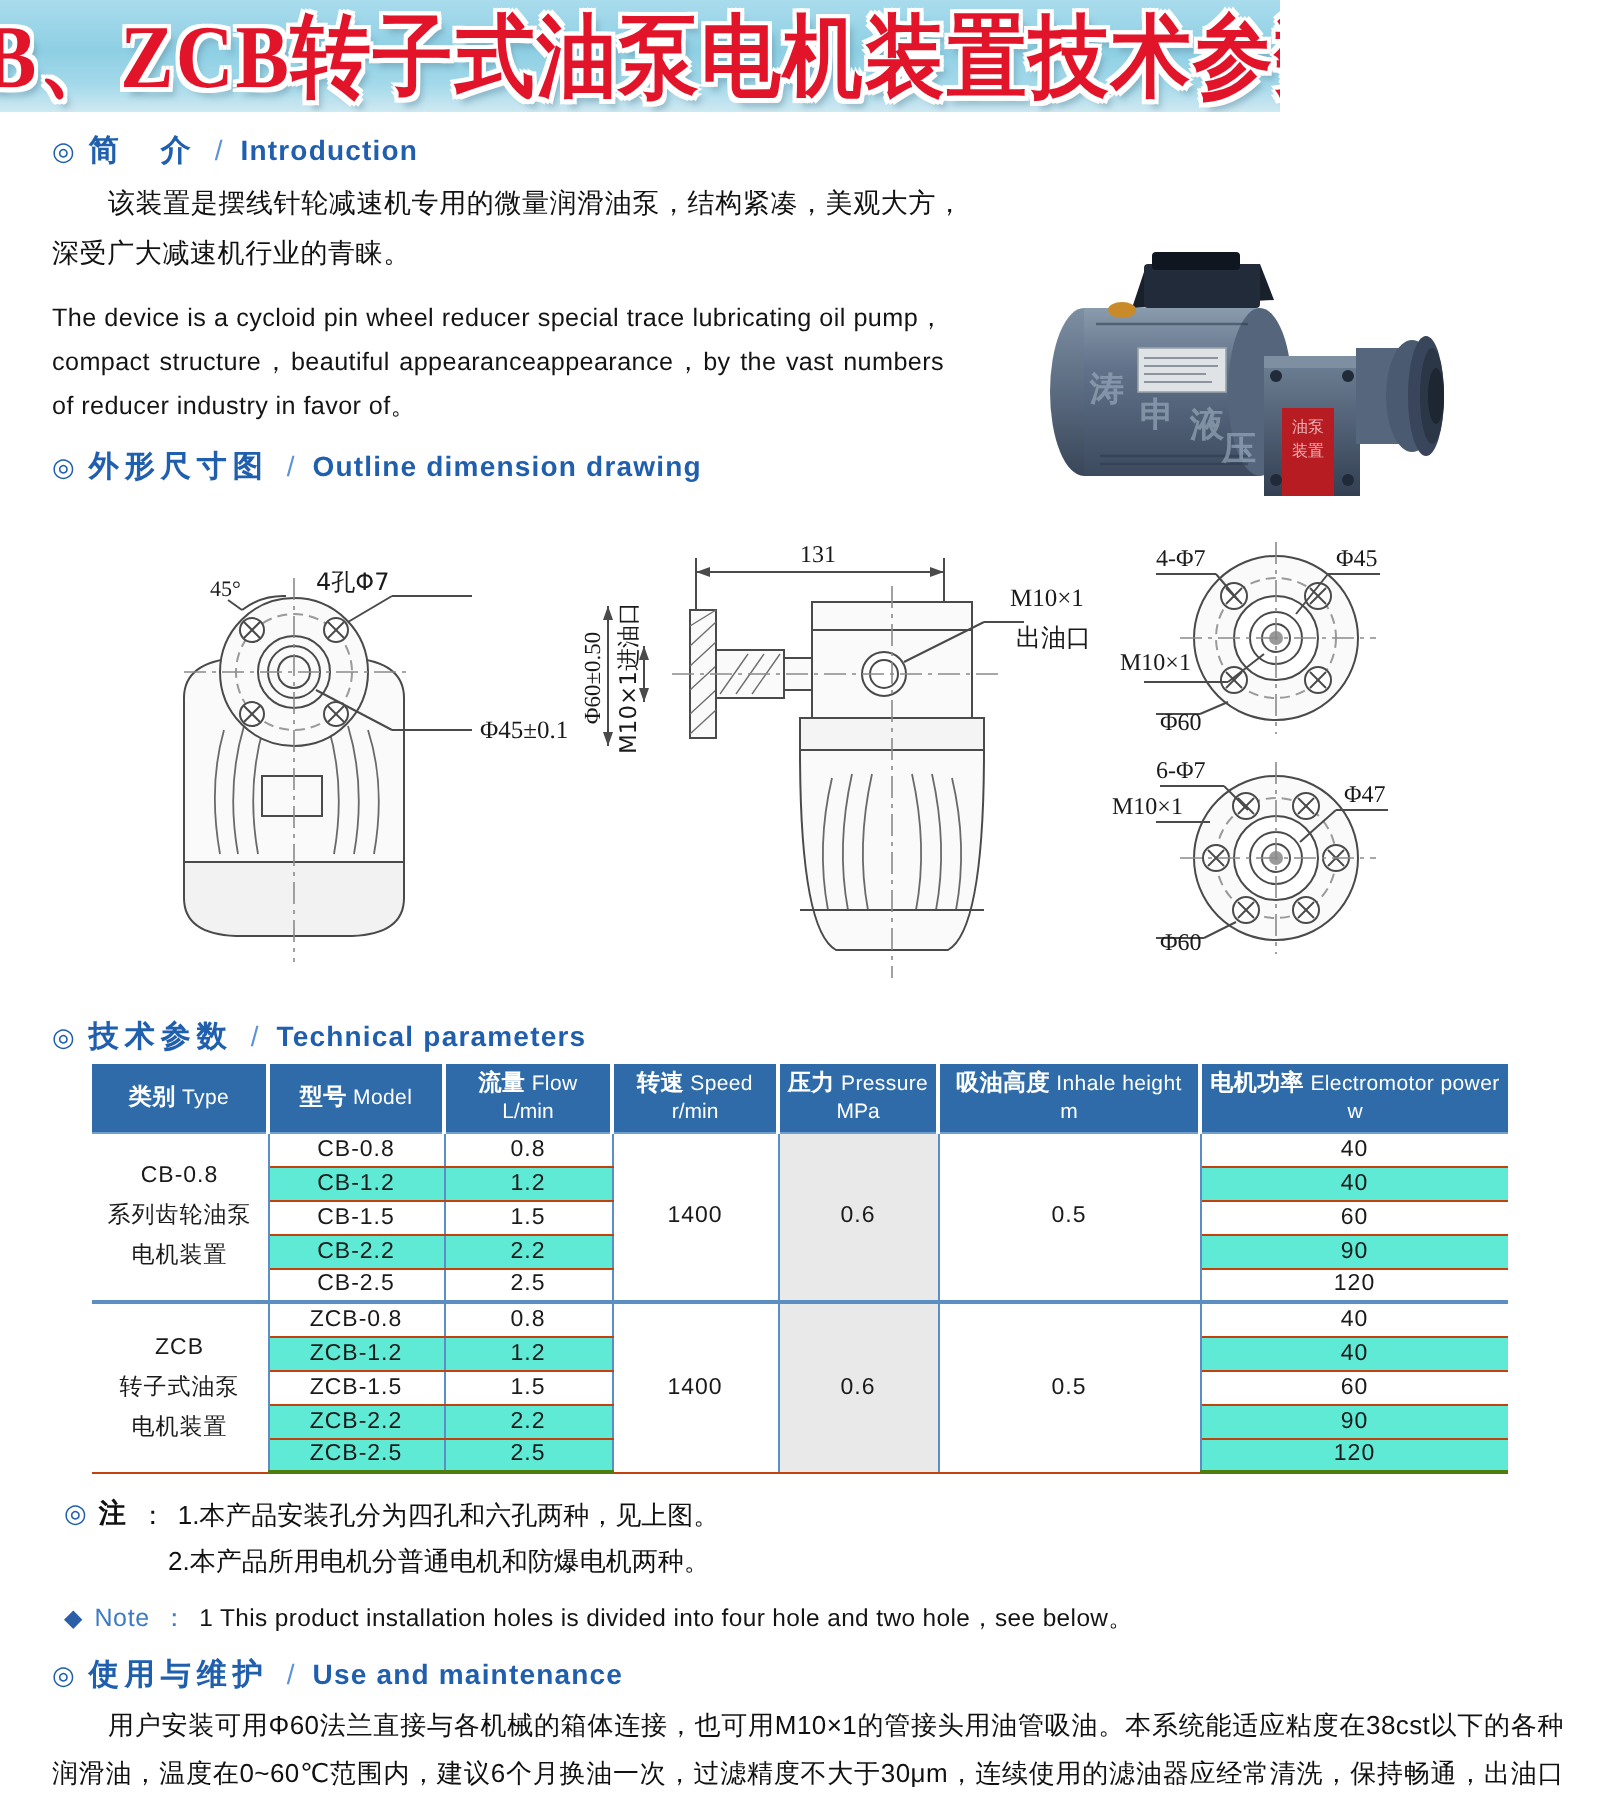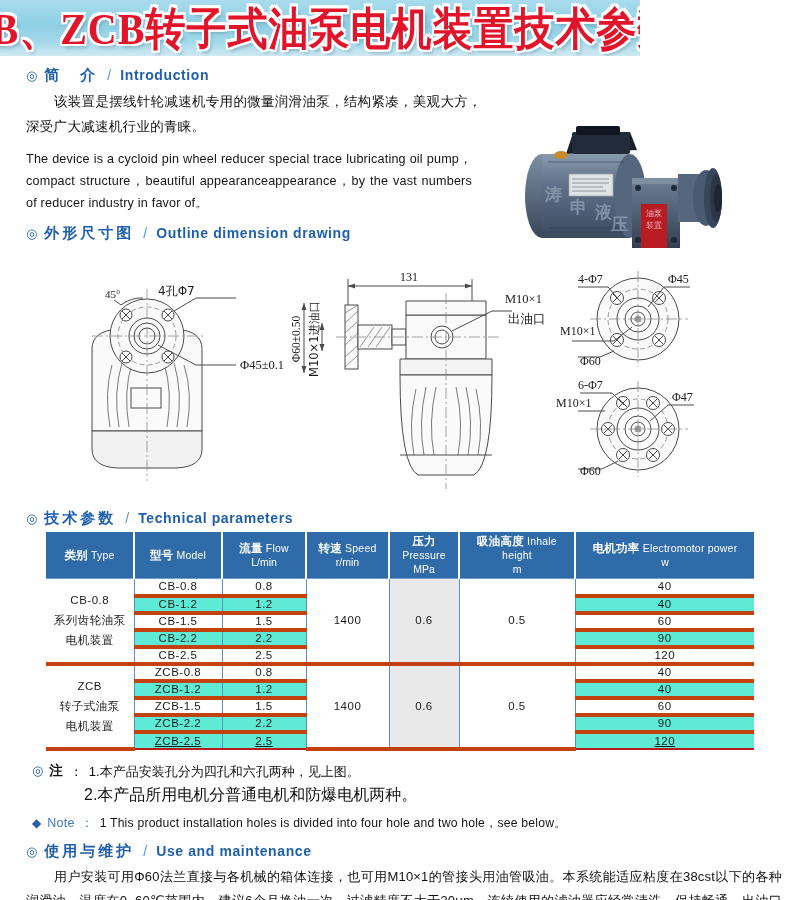--- a/index.html
+++ b/index.html
@@ -91,48 +91,48 @@
   }
   table.spec th:last-child { border-right: none; }
   .th-cn { font-size: 11.5px; letter-spacing: .2px; }
   .th-en { font-size: 10.5px; font-weight: normal; letter-spacing: .2px; }
   .th-sub { font-size: 10.5px; font-weight: normal; display: block; }
 
   table.spec td {
     height: 17px;
     text-align: center;
     vertical-align: middle;
-    border-bottom: 4px solid #c2410c;
+    border-bottom: 1px solid #c2410c;
     border-right: 1px solid #5b8fc4;
     padding: 0 3px;
     letter-spacing: .5px;
     font-size: 11.5px;
     background: #ffffff;
   }
   table.spec td:last-child { border-right: none; }
   table.spec tr.alt td.shade { background: #5eead4; }
   td.tint { background: #e9e9e9 !important; }
   td.typecell {
     border-right: 1px solid #5b8fc4;
     line-height: 20px;
     font-size: 11.5px;
     letter-spacing: .6px;
     padding: 0 4px;
   }
   td.grouptop { border-top: 2px solid #5b8fc4; }
-  table.spec tr.lastrow td { border-bottom: 2px solid #b91c1c; text-decoration: underline; }
+  table.spec tr.lastrow td { border-bottom: 2px solid #4d7c0f; }
   .typeline { display: block; }
 
   
   .notes { padding: 9px 20px 0 32px; }
   .note-row { display: flex; align-items: flex-start; gap: 6px; }
   .note-mark-cn { color: #1f5fae; font-size: 13px; line-height: 22px; }
   .note-cn-label { font-weight: bold; font-size: 13.5px; color: #111; line-height: 22px; letter-spacing: 1px; }
   .note-cn-body { font-size: 13px; line-height: 23px; color: #111; }
-  .note-indent { padding-left: 52px; font-size: 16px; line-height: 23px; color: #111; }
+  .note-indent { padding-left: 52px; font-size: 13px; line-height: 23px; color: #111; }
   .note-diamond { color: #2b5fa8; font-size: 12px; line-height: 22px; }
   .note-en-label { color: #3f7ac4; font-size: 12.5px; line-height: 22px; letter-spacing: .3px; }
   .note-en-body { font-size: 12.2px; line-height: 22px; color: #141414; letter-spacing: .2px; }
   .note-en-indent { padding-left: 62px; font-size: 12.2px; line-height: 22px; color: #141414; letter-spacing: .2px; }
 
   
   .maint { padding: 8px 18px 0 26px; }
   .maint-p {
     font-size: 13px; line-height: 24px; color: #111;
     text-indent: 28px; margin: 3px 0 0 0; letter-spacing: .2px;
@@ -485,26 +485,26 @@
         <th style="width:84px">
           <span class="th-cn">流量</span>
           <span class="th-en">Flow</span>
           <span class="th-sub">L/min</span>
         </th>
         <th style="width:83px">
           <span class="th-cn">转速</span>
           <span class="th-en">Speed</span>
           <span class="th-sub">r/min</span>
         </th>
-        <th style="width:70px">
+        <th style="width:80px">
           <span class="th-cn">压力</span>
           <span class="th-en">Pressure</span>
           <span class="th-sub">MPa</span>
         </th>
-        <th style="width:116px">
+        <th style="width:131px">
           <span class="th-cn">吸油高度</span>
           <span class="th-en">Inhale height</span>
           <span class="th-sub">m</span>
         </th>
         <th>
           <span class="th-cn">电机功率</span>
           <span class="th-en">Electromotor power</span>
           <span class="th-sub">w</span>
         </th>
       </tr>

